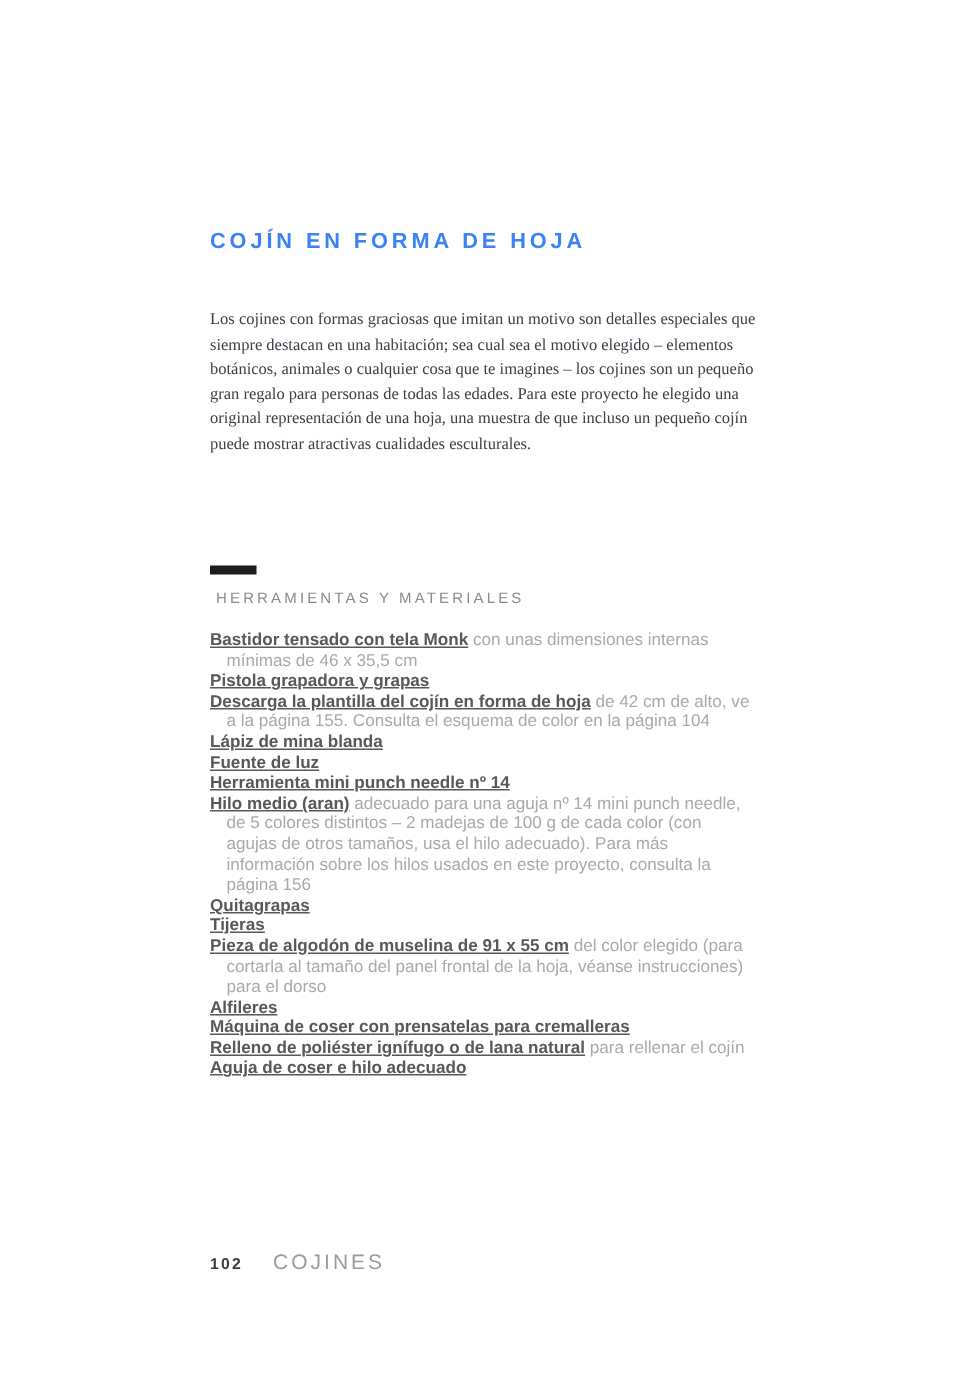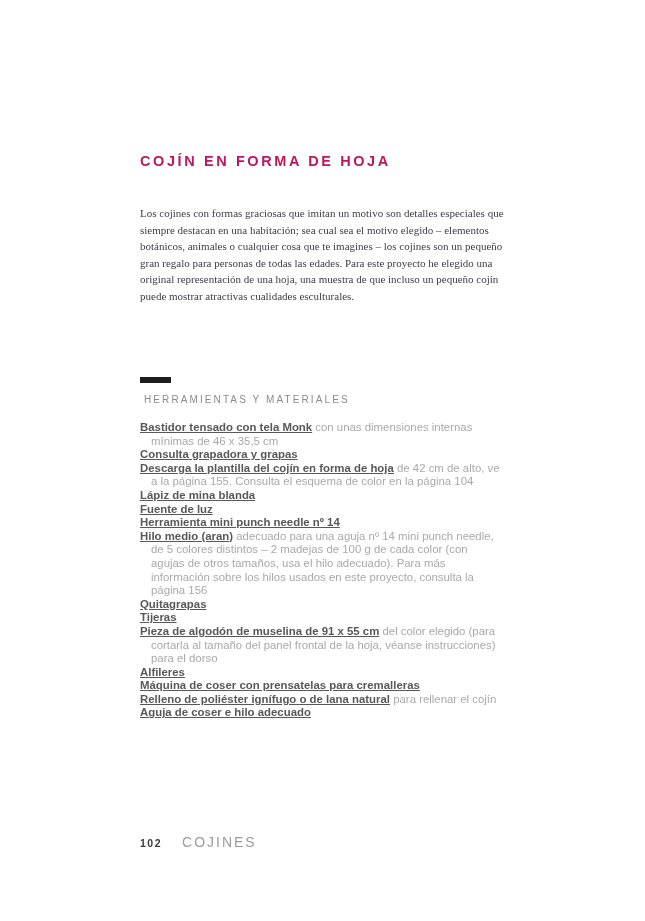--- a/index.html
+++ b/index.html
@@ -22,21 +22,21 @@
     width: 380px;
   }
   .page-title {
     position: absolute;
     top: 153px;
     left: 0;
     margin: 0;
     font-size: 14.5px;
     font-weight: 700;
     letter-spacing: 2.6px;
-    color: #be185d;
+    color: #3b82f6;
     white-space: nowrap;
   }
   .intro {
     position: absolute;
     top: 205px;
     left: 0;
     width: 378px;
     margin: 0;
     font-family: Liberation Serif, serif;
     font-size: 11px;
@@ -112,21 +112,21 @@
     <h1 class="page-title">COJÍN EN FORMA DE HOJA</h1>
 
     <p class="intro">Los cojines con formas graciosas que imitan un motivo son detalles especiales que siempre destacan en una habitación; sea cual sea el motivo elegido – elementos botánicos, animales o cualquier cosa que te imagines – los cojines son un pequeño gran regalo para personas de todas las edades. Para este proyecto he elegido una original representación de una hoja, una muestra de que incluso un pequeño cojín puede mostrar atractivas cualidades esculturales.</p>
 
     <div class="section-rule"></div>
 
     <h2 class="section-heading">HERRAMIENTAS Y MATERIALES</h2>
 
     <div class="materials">
       <div class="mat-item"><span class="mat-bold">Bastidor tensado con tela Monk</span><span class="mat-light"> con unas dimensiones internas mínimas de 46 x 35,5 cm</span></div>
-      <div class="mat-item"><span class="mat-bold">Consulta grapadora y grapas</span><span class="mat-light"></span></div>
+      <div class="mat-item"><span class="mat-bold">Pistola grapadora y grapas</span><span class="mat-light"></span></div>
       <div class="mat-item"><span class="mat-bold">Descarga la plantilla del cojín en forma de hoja</span><span class="mat-light"> de 42 cm de alto, ve a la página 155. Consulta el esquema de color en la página 104</span></div>
       <div class="mat-item"><span class="mat-bold">Lápiz de mina blanda</span><span class="mat-light"></span></div>
       <div class="mat-item"><span class="mat-bold">Fuente de luz</span><span class="mat-light"></span></div>
       <div class="mat-item"><span class="mat-bold">Herramienta mini punch needle nº 14</span><span class="mat-light"></span></div>
       <div class="mat-item"><span class="mat-bold">Hilo medio (aran)</span><span class="mat-light"> adecuado para una aguja nº 14 mini punch needle, de 5 colores distintos – 2 madejas de 100 g de cada color (con agujas de otros tamaños, usa el hilo adecuado). Para más información sobre los hilos usados en este proyecto, consulta la página 156</span></div>
       <div class="mat-item"><span class="mat-bold">Quitagrapas</span><span class="mat-light"></span></div>
       <div class="mat-item"><span class="mat-bold">Tijeras</span><span class="mat-light"></span></div>
       <div class="mat-item"><span class="mat-bold">Pieza de algodón de muselina de 91 x 55 cm</span><span class="mat-light"> del color elegido (para cortarla al tamaño del panel frontal de la hoja, véanse instrucciones) para el dorso</span></div>
       <div class="mat-item"><span class="mat-bold">Alfileres</span><span class="mat-light"></span></div>
       <div class="mat-item"><span class="mat-bold">Máquina de coser con prensatelas para cremalleras</span><span class="mat-light"></span></div>

